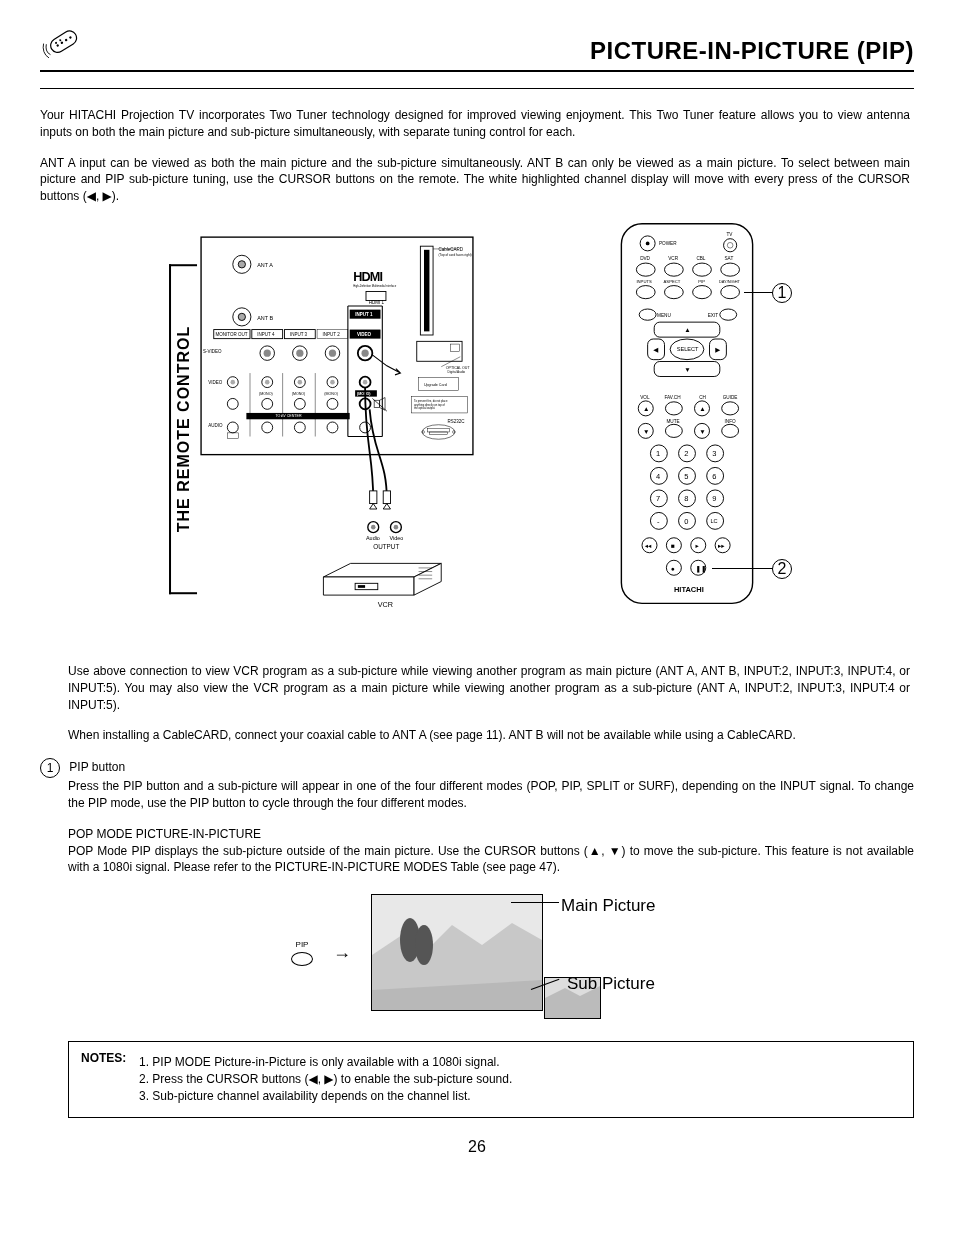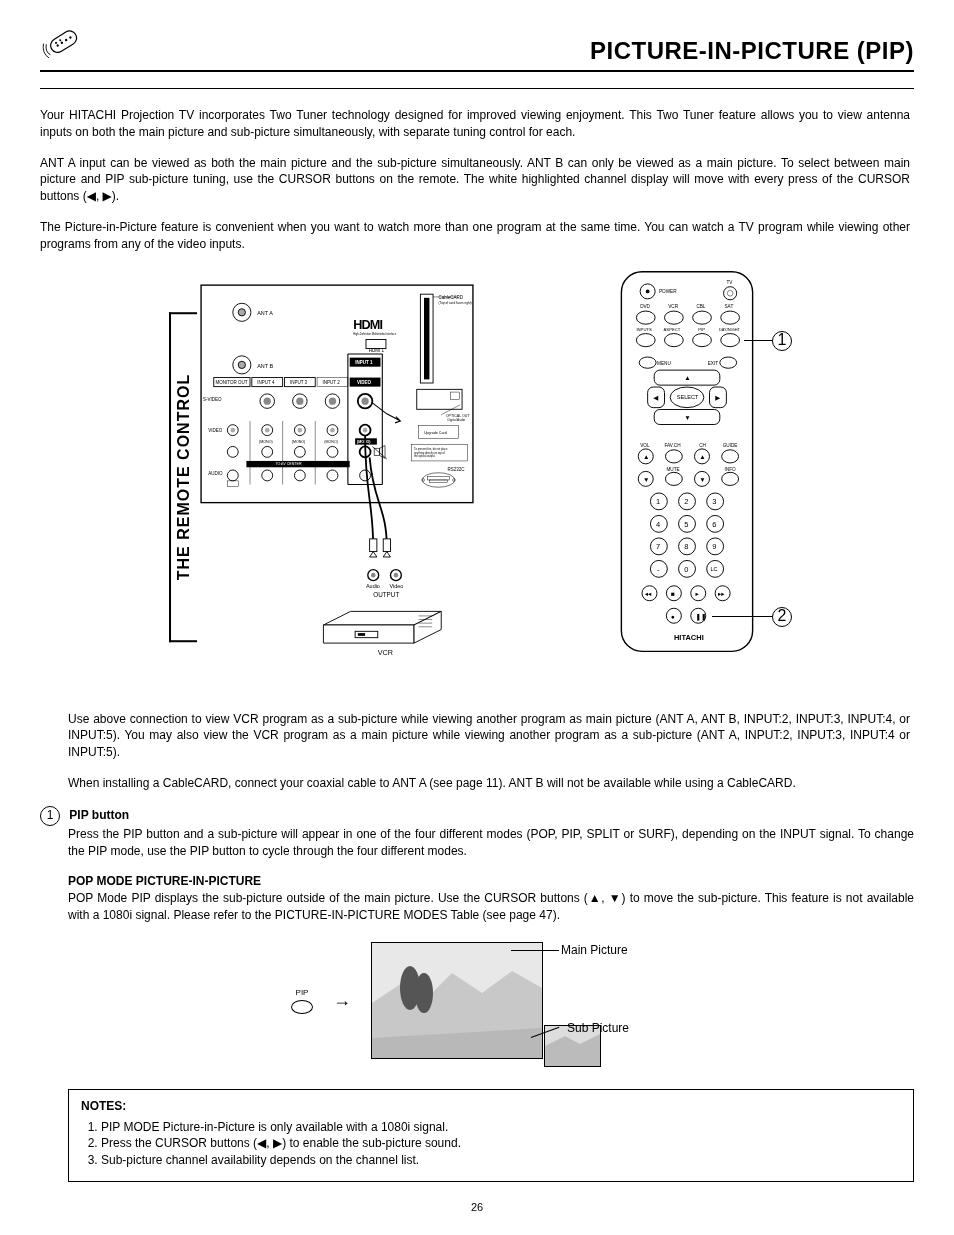--- a/index.html
+++ b/index.html
@@ -64,21 +64,21 @@
   .section-num {
     display:inline-flex;
     width:18px; height:18px;
     border:1.5px solid #000;
     border-radius:50%;
     align-items:center; justify-content:center;
     font-size:12px;
     margin-right:6px;
     vertical-align:middle;
   }
-  .sub-heading { font-weight:bold; display:inline; }
+  .sub-heading { font-weight:normal; display:inline; }
   .sub-section { margin-left:28px; margin-bottom:14px; text-align: justify;}
   .pip-illustration {
     display:flex;
     justify-content:center;
     align-items:center;
     gap:20px;
     margin:18px 0 30px 0;
     position:relative;
   }
   .pip-img-box {
@@ -88,34 +88,34 @@
     background: linear-gradient(180deg,#eee 0%,#ddd 40%,#ccc 100%);
   }
   .pip-sub {
     position:absolute;
     right:-58px; bottom:-8px;
     width:55px; height:40px;
     border:1px solid #000;
     background:#ddd;
   }
   .pip-label-line { position:absolute; border-top:1px solid #000; }
-  .pip-label { position:absolute; font-size:12px; white-space:nowrap; }
+  .pip-label { position:absolute; font-size:17px; white-space:nowrap; }
   .pip-btn { font-size:8px; text-align:center; }
   .pip-btn .oval { width:20px; height:12px; border:1px solid #000; border-radius:50%; margin:2px auto 0; }
   .arrow { font-size:18px; }
   .notes-box {
     border:1px solid #000;
     padding:8px 12px;
     margin:0 0 18px 28px;
     font-size:12px;
   }
   .notes-box ol { margin:4px; padding-left:16px; }
   .notes-box .label { font-weight:bold; display:inline-block; margin-right:6px; vertical-align:top;}
-  .notes-inner { display:flex; align-items:flex-start;flex-direction:column; }
-  .page-number { text-align:center; font-size:11px; margin-top:8px; }
+  .notes-inner { display:flex; align-items:flex-start; }
+  .page-number { text-align:center; font-size:16px; margin-top:8px; }
   .remote-svg { width:150px; }
   .backpanel-svg { width:290px; }
   .hline-box { border-top: 1px solid #000; margin-top:-2px;}
 </style>
 </head>
 <body>
 
 <div class="page-header">
   <span class="logo-icon">
     <svg width="54" height="38" viewBox="0 0 54 38">
@@ -132,21 +132,20 @@
       </g>
     </svg>
   </span>
   <span class="page-title">PICTURE-IN-PICTURE (PIP)</span>
 </div>
 <div class="hline-box"></div>
 
 <div class="intro" style="margin-top:18px;">
   <p>Your HITACHI Projection TV incorporates Two Tuner technology designed for improved viewing enjoyment. This Two Tuner feature allows you to view antenna inputs on both the main picture and sub-picture simultaneously, with separate tuning control for each.</p>
   <p>ANT A input can be viewed as both the main picture and the sub-picture simultaneously.  ANT B can only be viewed as a main picture.  To select between main picture and PIP sub-picture tuning, use the CURSOR buttons on the remote.  The white highlighted channel display will move with every press of the CURSOR buttons (◀, ▶).</p>
-  <p>The Picture-in-Picture feature is convenient when you want to watch more than one program at the same time.  You can watch a TV program while viewing other programs from any of the video inputs.</p>
 </div>
 
 <div class="diagram-row">
   <div class="side-label">THE REMOTE CONTROL</div>
 
   <div>
     <svg class="backpanel-svg" viewBox="0 0 320 430">
 
       <rect x="10" y="20" width="300" height="240" fill="none" stroke="#000" stroke-width="1.5"></rect>
 

